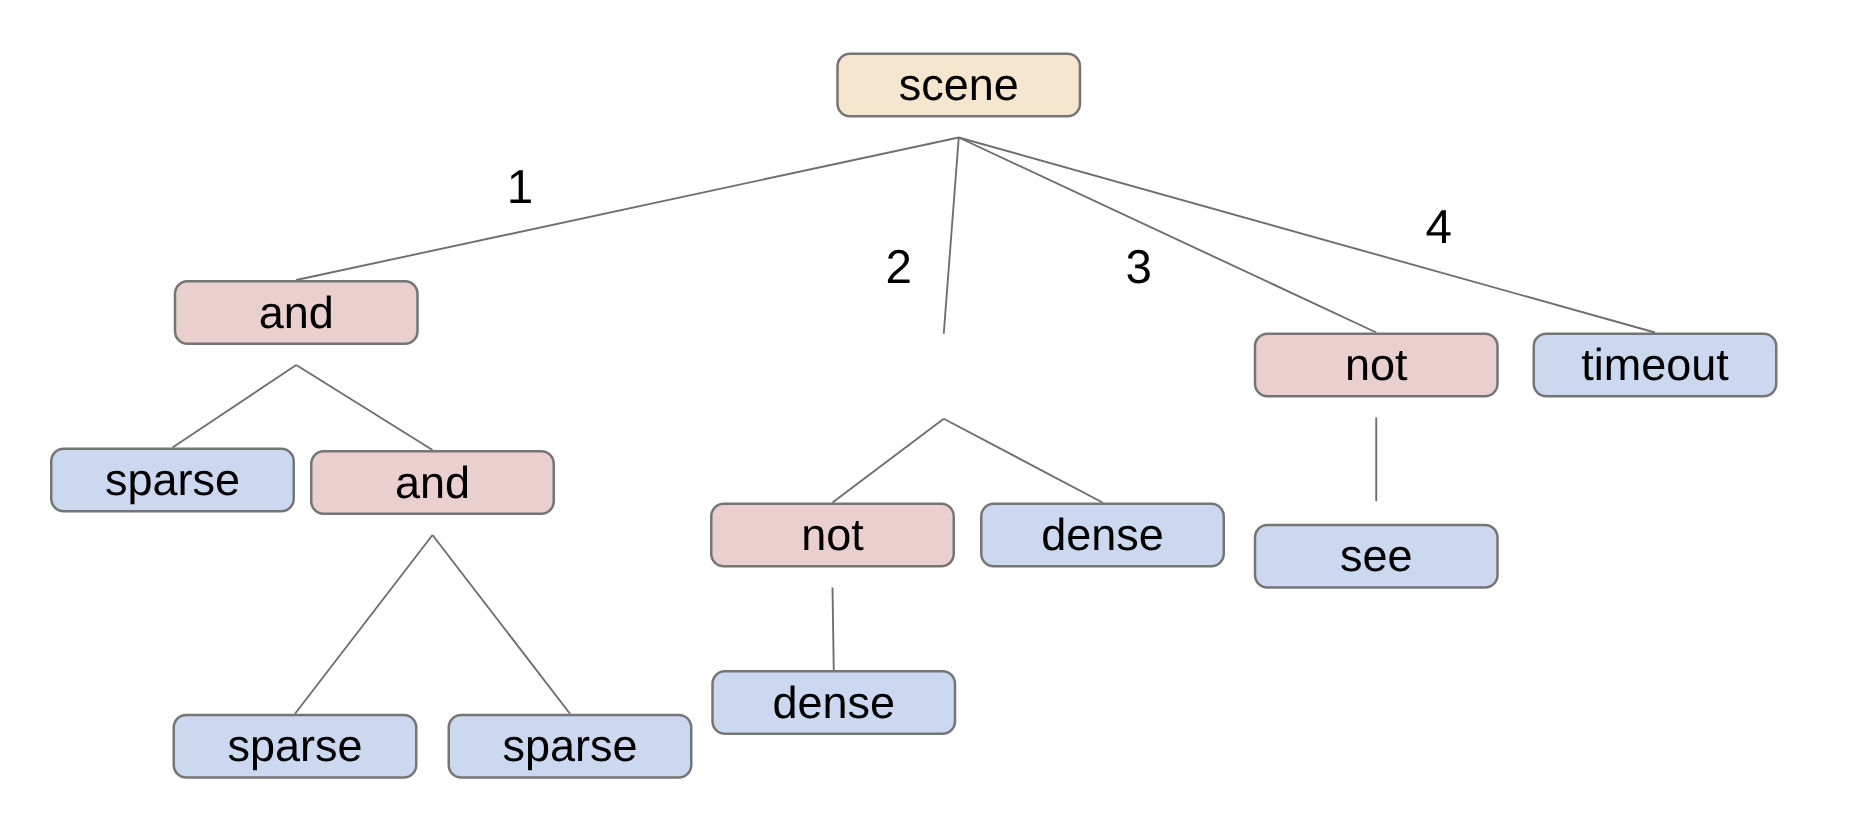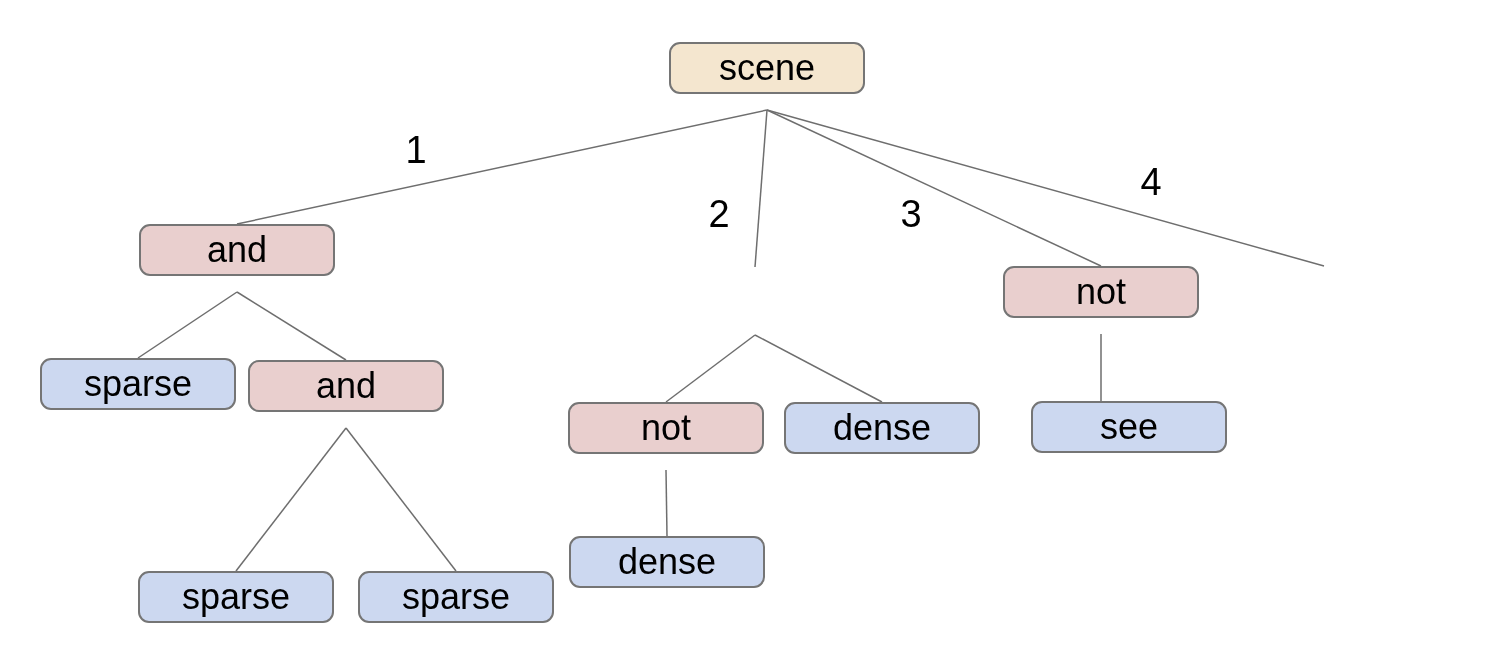--- a/index.html
+++ b/index.html
@@ -38,21 +38,21 @@
   
   .n-scene   { left: 669px;  top: 42px;  }
   .n-and1    { left: 139px;  top: 224px; }
   .n-or1     { left: 657px;  top: 267px; }
   .n-not1    { left: 1003px; top: 266px; }
   .n-timeout { left: 1226px; top: 266px; }
   .n-sparse1 { left: 40px;   top: 358px; }
   .n-and2    { left: 248px;  top: 360px; }
   .n-not2    { left: 568px;  top: 402px; }
   .n-dense1  { left: 784px;  top: 402px; }
-  .n-see     { left: 1003px; top: 401px; margin-left: 28px; }
+  .n-see     { left: 1003px; top: 419px; }
   .n-sparse2 { left: 138px;  top: 571px; }
   .n-sparse3 { left: 358px;  top: 571px; }
   .n-dense2  { left: 569px;  top: 536px; }
 
   .edge-label {
     position: absolute;
     transform: translate(-50%, -50%);
     font-size: 38px;
     color: var(--text, #000000);
     line-height: 1;
@@ -78,20 +78,21 @@
       <line x1="346" y1="428" x2="456" y2="571" stroke="#6e6e6e" stroke-width="1.5"></line>
       <line x1="755" y1="335" x2="666" y2="402" stroke="#6e6e6e" stroke-width="1.5"></line>
       <line x1="755" y1="335" x2="882" y2="402" stroke="#6e6e6e" stroke-width="1.5"></line>
       <line x1="666" y1="470" x2="667" y2="536" stroke="#6e6e6e" stroke-width="1.5"></line>
       <line x1="1101" y1="334" x2="1101" y2="401" stroke="#6e6e6e" stroke-width="1.5"></line>
     </svg>
 
   <div class="node root n-scene">scene</div>
   <div class="node op   n-and1">and</div>
   <div class="node op   n-not1">not</div>
+  <div class="node leaf n-timeout">timeout</div>
   <div class="node leaf n-sparse1">sparse</div>
   <div class="node op   n-and2">and</div>
   <div class="node op   n-not2">not</div>
   <div class="node leaf n-dense1">dense</div>
   <div class="node leaf n-see">see</div>
   <div class="node leaf n-sparse2">sparse</div>
   <div class="node leaf n-sparse3">sparse</div>
   <div class="node leaf n-dense2">dense</div>
 
   <span class="edge-label el-1">1</span>

